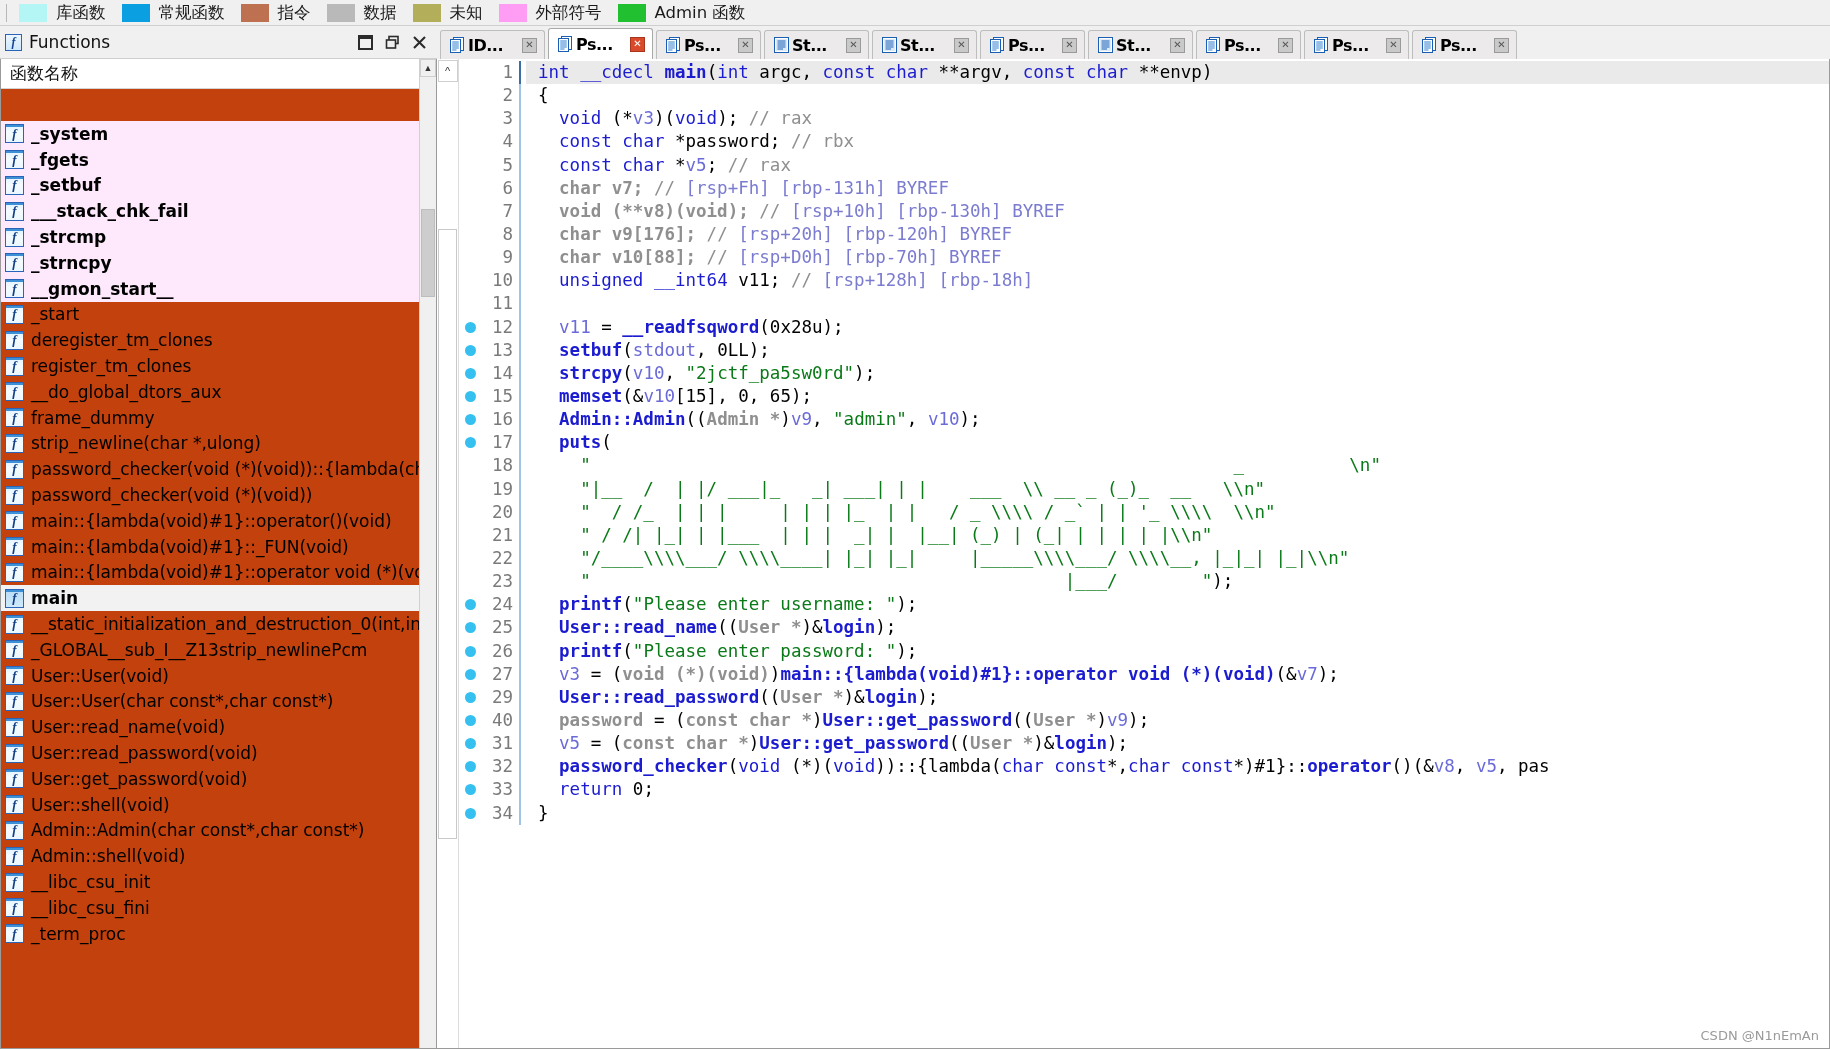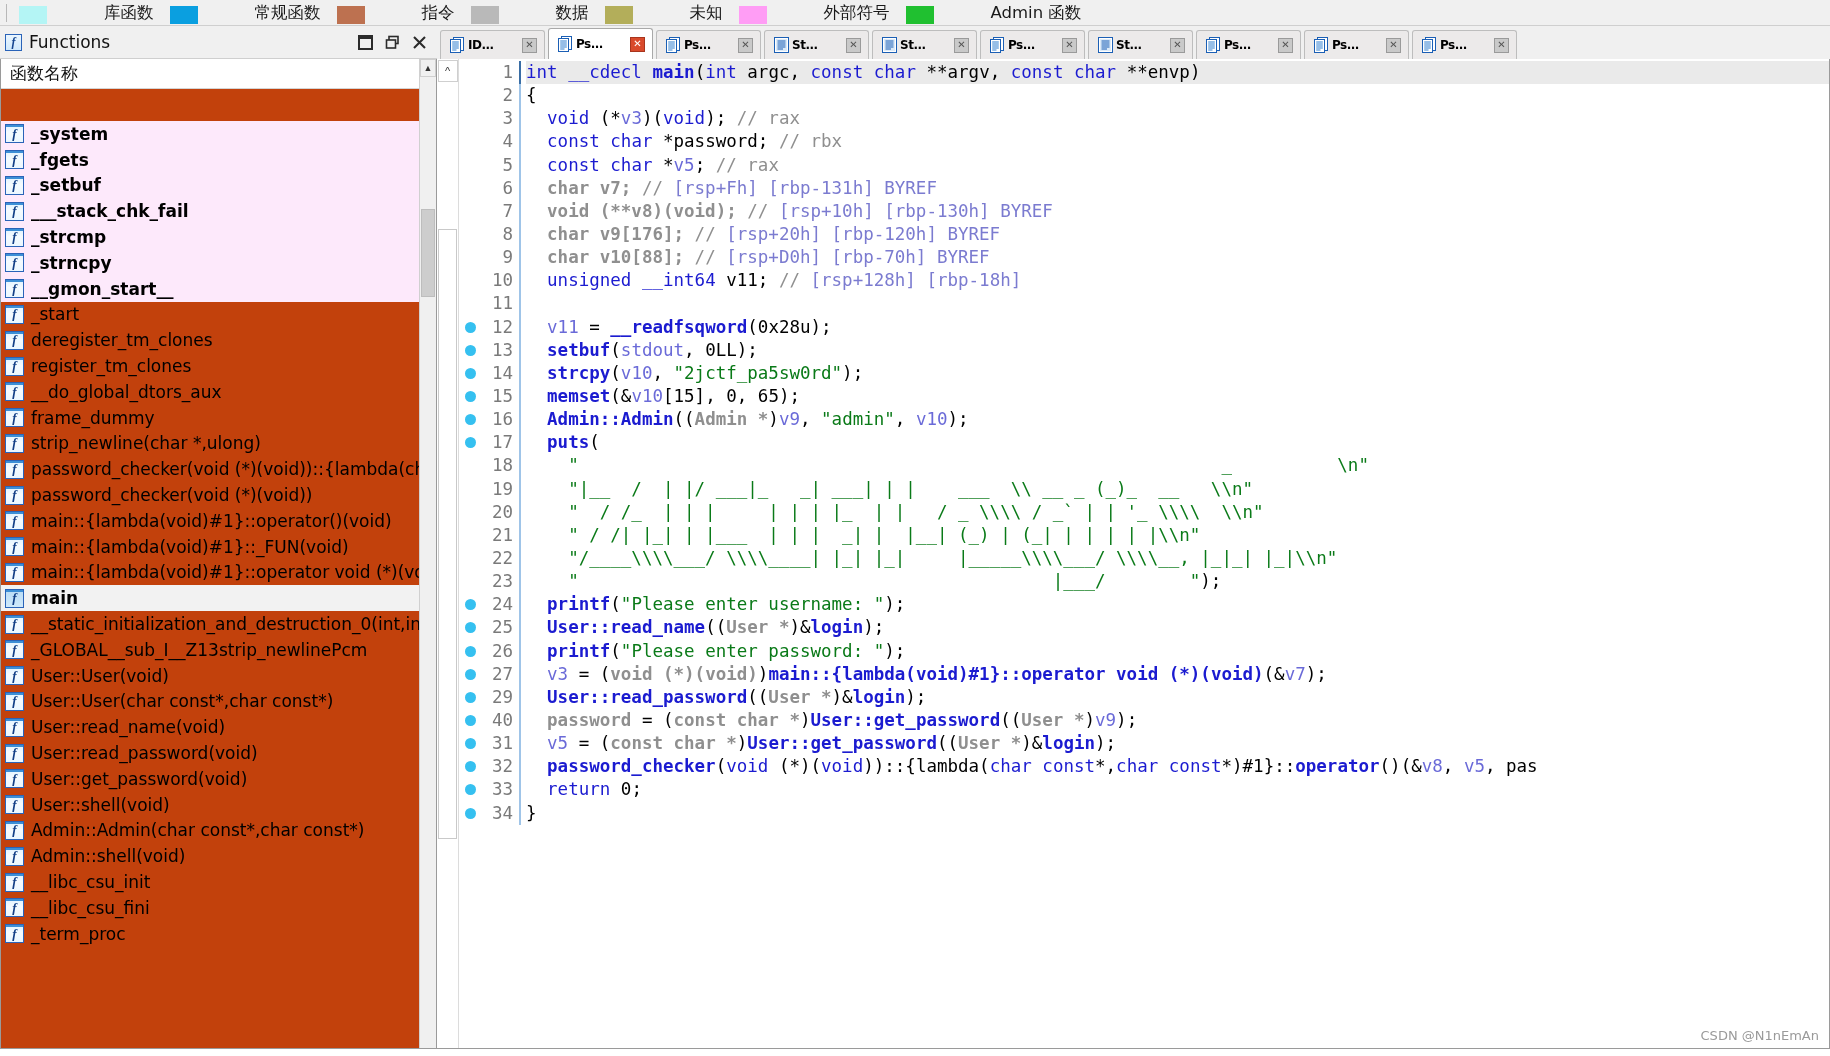--- a/index.html
+++ b/index.html
@@ -19,21 +19,21 @@
     background: #f0f0f0;
     border-bottom: 1px solid #cfcfcf;
     display: flex;
     align-items: center;
     padding-left: 6px;
     gap: 0px;
   }
   .legend-sep {
     width: 1px; height: 18px; background: #b8b8b8; margin-right: 12px;
   }
-  .legend-item { display: flex; align-items: flex-end; margin-right: 16px; gap: 48px; }
+  .legend-item { display: flex; align-items: center; margin-right: 16px; }
   .legend-swatch {
     width: 28px; height: 18px; display: inline-block;
     margin-right: 9px;
   }
   .legend-label {
     font-size: 16.5px; color: #1a1a1a; white-space: nowrap;
     font-family: "DejaVu Sans", sans-serif;
   }
 
   
@@ -81,21 +81,21 @@
     padding: 0 7px 0 9px;
     cursor: pointer;
     position: relative;
   }
   .tab.active { background: #ffffff; height: 31px; border-color: #a9a9a9; }
   .tab-icon {
     width: 15px; height: 16px; margin-right: 3px;
     flex: 0 0 15px;
   }
   .tab-label {
-    font-size: 12px; color: #000; font-weight: 600;
+    font-size: 16px; color: #000; font-weight: 600;
     font-family: "DejaVu Sans", sans-serif;
     letter-spacing: -0.5px;
     flex: 1; white-space: nowrap;
   }
   .tab-close {
     width: 15px; height: 15px; margin-left: 5px;
     border: 1px solid #9a9a9a; background: #c9c9c9;
     display: flex; align-items: center; justify-content: center;
     font-size: 10px; color: #555; line-height: 1;
     flex: 0 0 15px;
@@ -207,21 +207,21 @@
   }
   .lineno {
     width: 34px; flex: 0 0 34px; text-align: right;
     color: #7a7a7a; font-size: 17.5px; padding-right: 2px;
   }
   .code-bar {
     width: 7px; flex: 0 0 7px; border-left: 2px solid #9fc4e8;
     margin-left: 4px; height: 23.15px;
   }
   .code-line.first .code-bar { border-left-color: #3a6ea5; }
-  .code-text { flex: 1; padding-left: 0px; }
+  .code-text { flex: 1; padding-left: 12px; }
   .code-line.first .code-text { background: #eaeaea; }
 
   
   .kw   { color: #1b1bd0; }      
   .fn   { color: #1b1bd0; font-weight: 600; }  
   .var  { color: #6a6ad8; }      
   .cmt  { color: #8f8f8f; }      
   .cmtb { color: #7b7bd0; }      
   .str  { color: #0a7a18; }      
   .num  { color: #000000; }      

